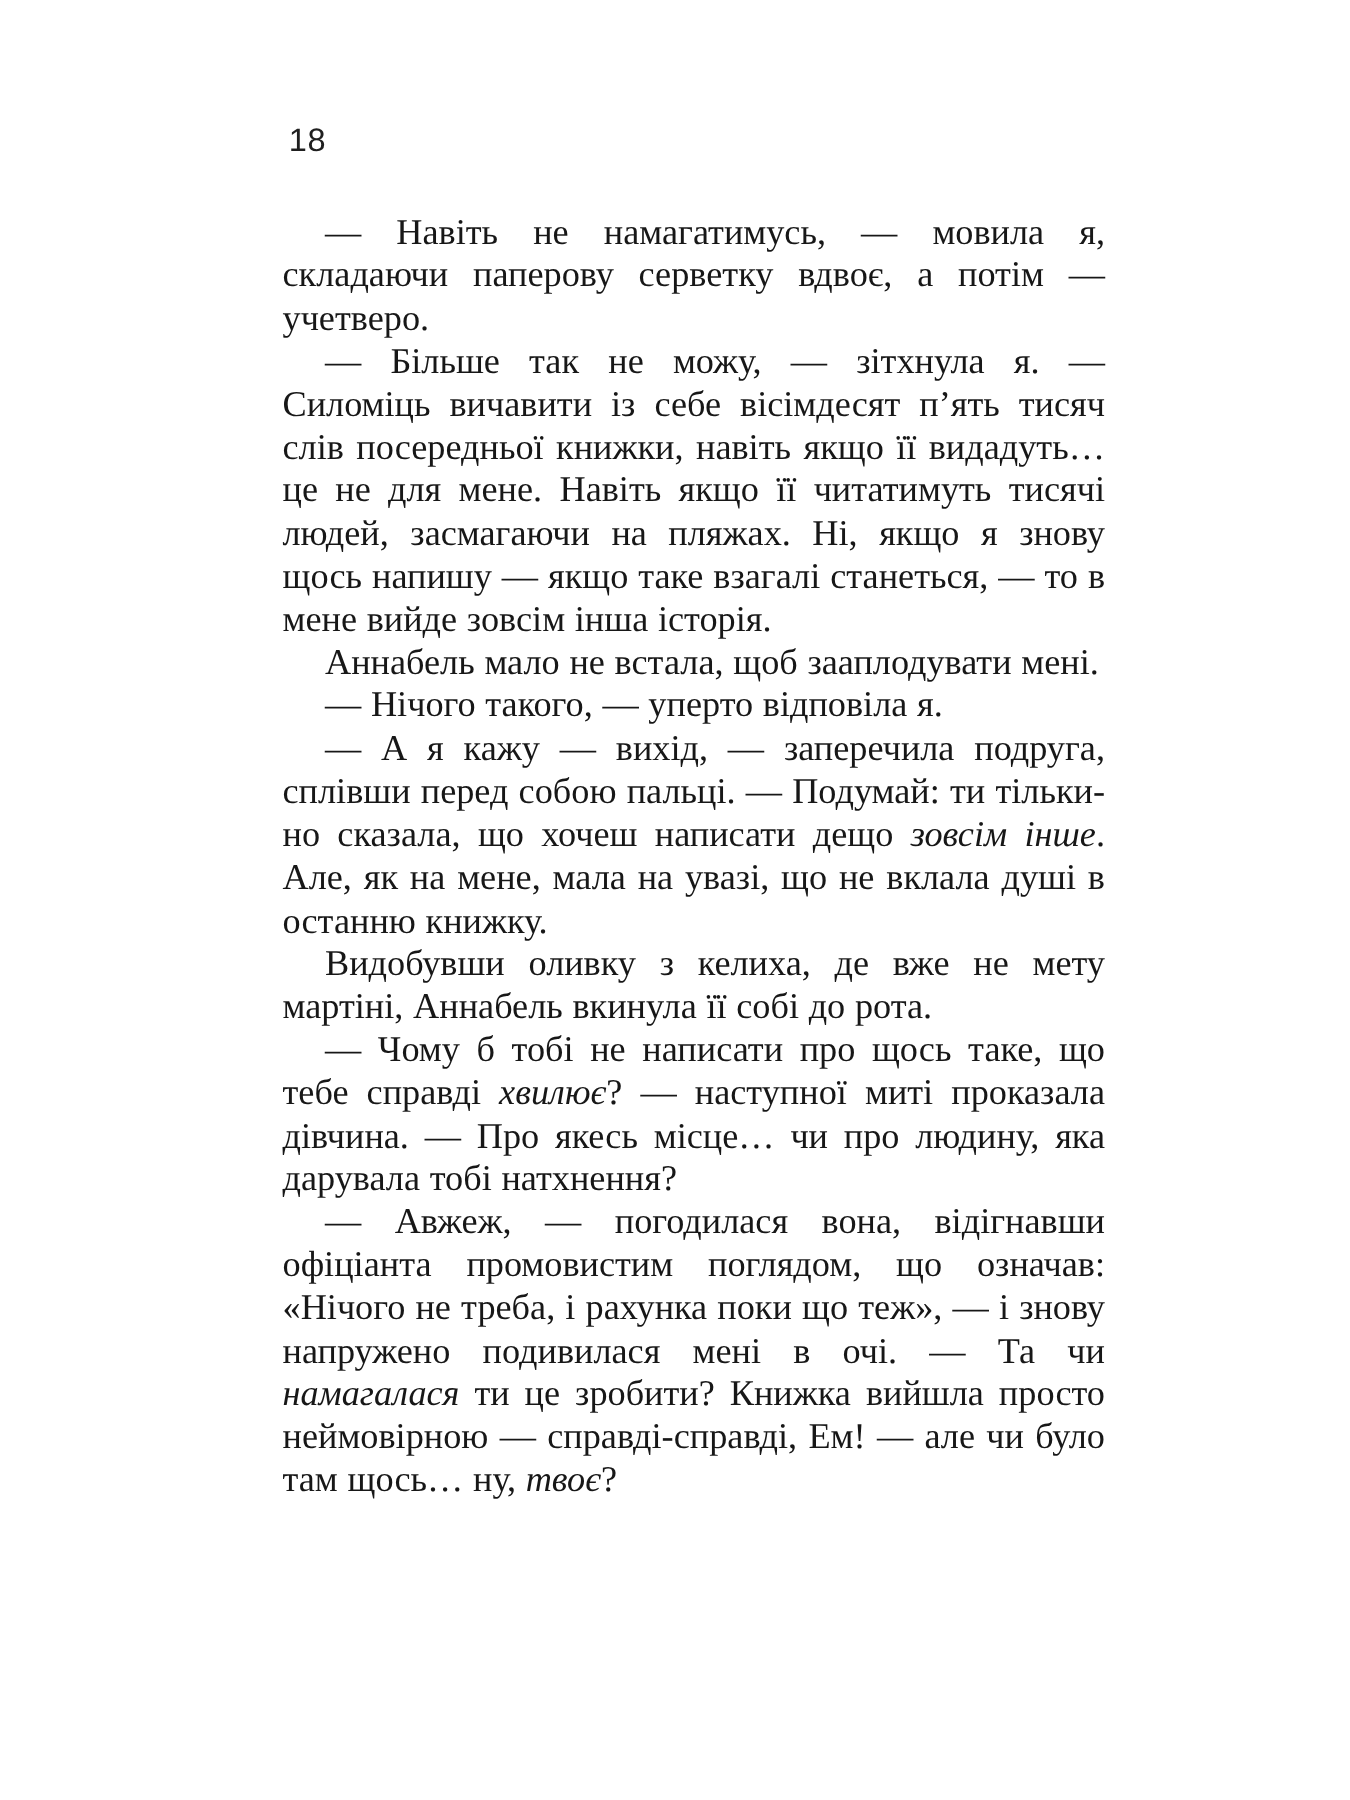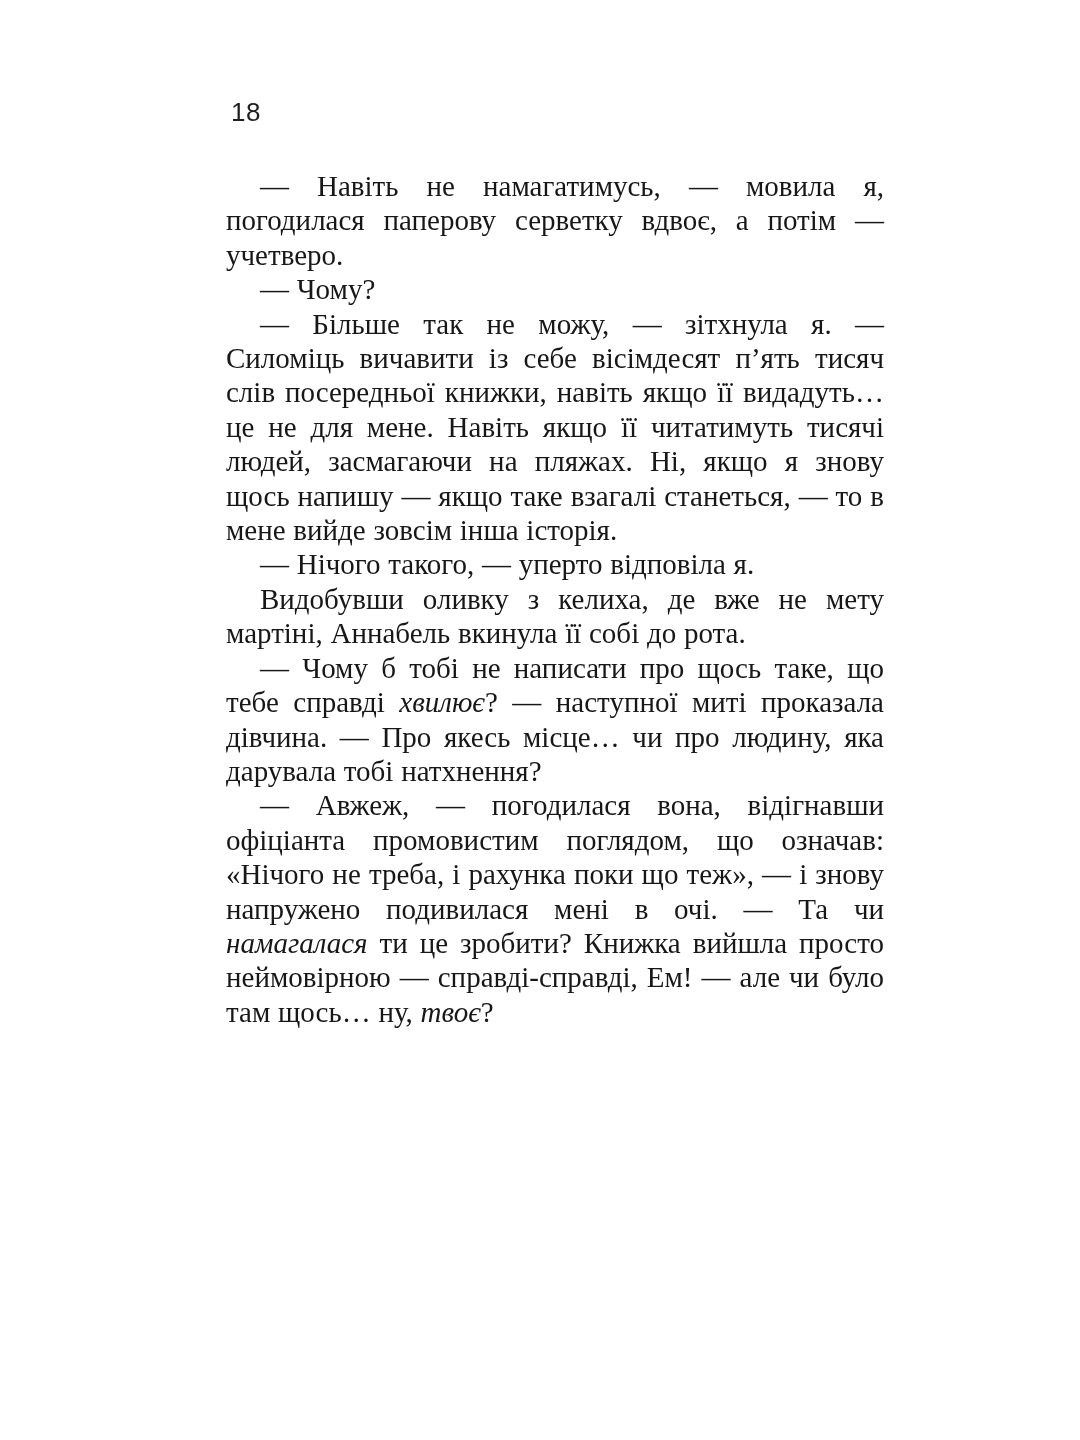--- a/index.html
+++ b/index.html
@@ -45,21 +45,22 @@
     font-style: italic;
   }
 </style>
 </head>
 <body>
 
 <div class="book-page">
   <div class="folio">18</div>
 
   <div class="text-block">
-      <p><span>— Навіть не намагатимусь, — мовила я, погодилася паперову серветку вдвоє, а потім — учетверо.</span></p>
-      <p><span>— Чому?</span></p>
+      <p><span>— Навіть не намагатимусь, — мовила я, складаючи паперову серветку вдвоє, а потім — учетверо.</span></p>
       <p><span>— Більше так не можу, — зітхнула я. — Силоміць вичавити із себе вісімдесят п’ять тисяч слів посередньої книжки, навіть якщо її видадуть… це не для мене. Навіть якщо її читатимуть тисячі людей, засмагаючи на пляжах. Ні, якщо я знову щось напишу — якщо таке взагалі станеться, — то в мене вийде зовсім інша історія.</span></p>
+      <p><span>Аннабель мало не встала, щоб зааплодувати мені.</span></p>
       <p><span>— Нічого такого, — уперто відповіла я.</span></p>
+      <p><span>— А я кажу — вихід, — заперечила подруга, сплівши перед собою пальці. — Подумай: ти тільки-но сказала, що хочеш написати дещо </span><em>зовсім інше</em><span>. Але, як на мене, мала на увазі, що не вклала душі в останню книжку.</span></p>
       <p><span>Видобувши оливку з келиха, де вже не мету мартіні, Аннабель вкинула її собі до рота.</span></p>
       <p><span>— Чому б тобі не написати про щось таке, що тебе справді </span><em>хвилює</em><span>? — наступної миті проказала дівчина. — Про якесь місце… чи про людину, яка дарувала тобі натхнення?</span></p>
       <p><span>— Авжеж, — погодилася вона, відігнавши офіціанта промовистим поглядом, що означав: «Нічого не треба, і рахунка поки що теж», — і знову напружено подивилася мені в очі. — Та чи </span><em>намагалася</em><span> ти це зробити? Книжка вийшла просто неймовірною — справді-справді, Ем! — але чи було там щось… ну, </span><em>твоє</em><span>?</span></p>
     </div>
 </div>
 
 </body></html>

